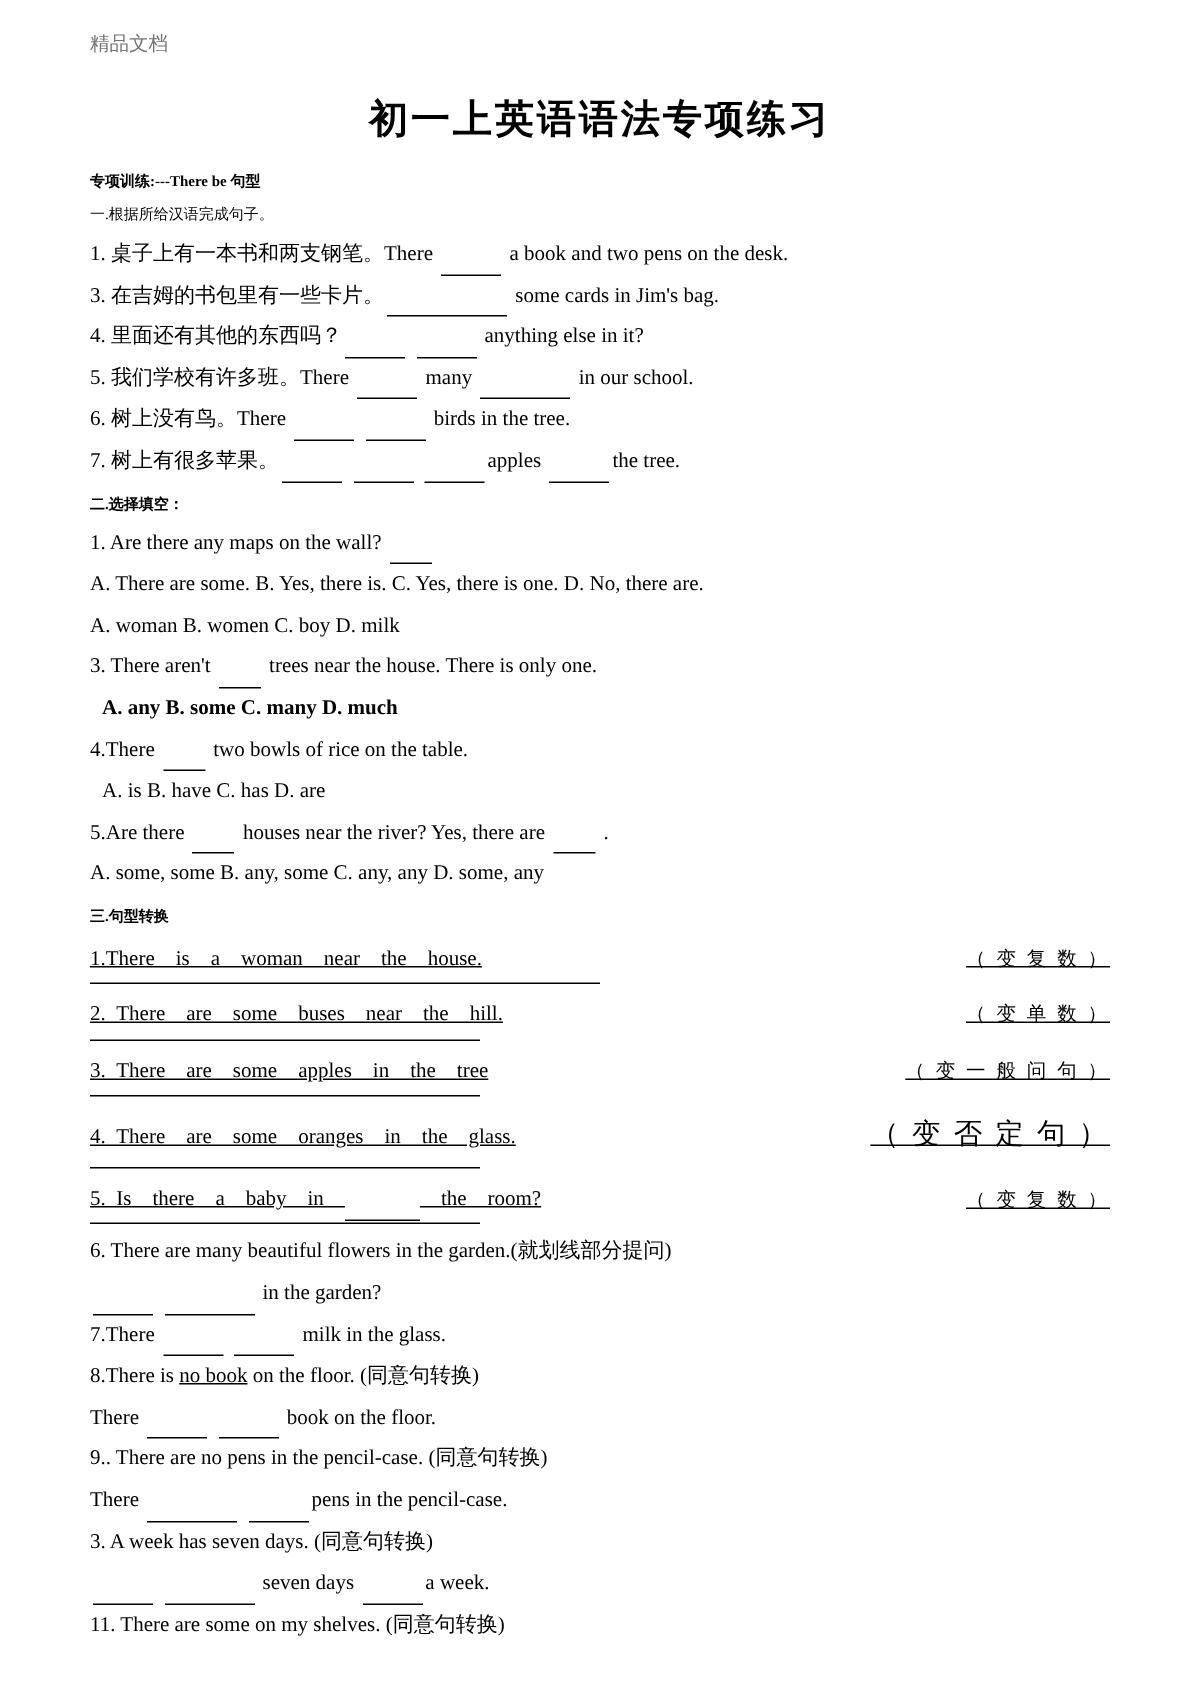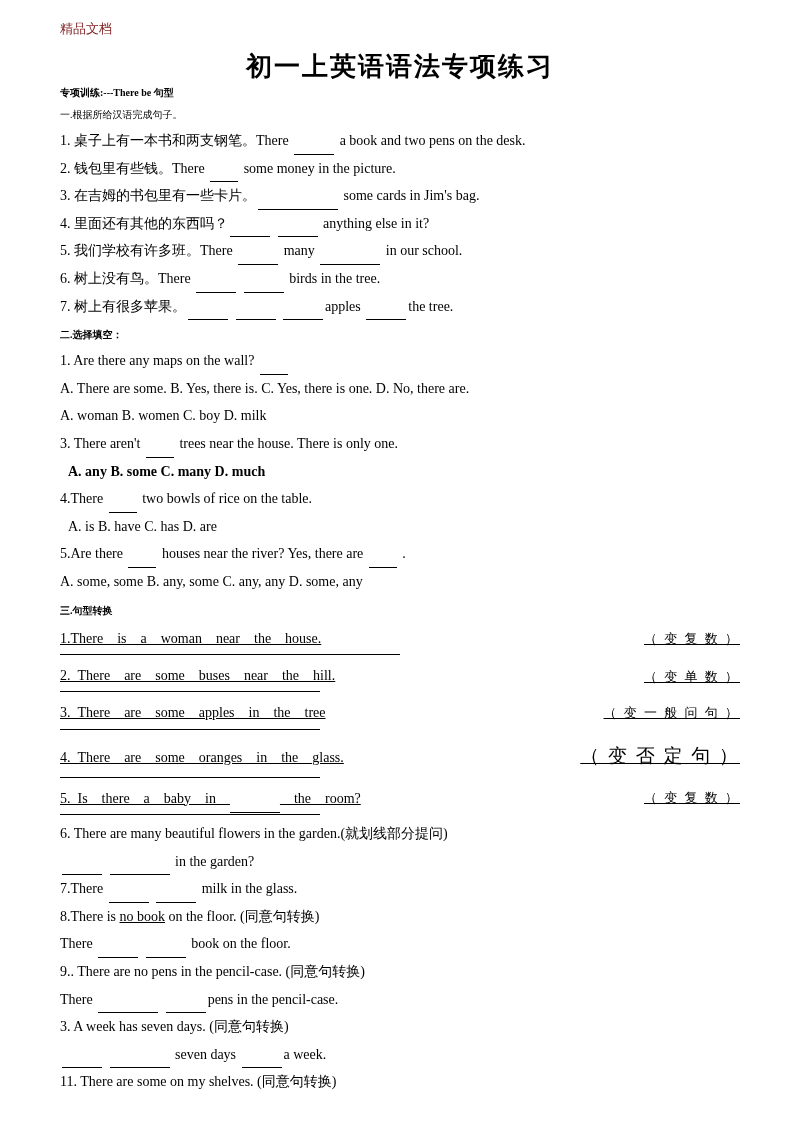--- a/index.html
+++ b/index.html
@@ -11,27 +11,28 @@
       width: 800px;
       min-height: 1132px;
       background: #ffffff;
       font-family: SimSun, "宋体", serif;
       font-size: 14px;
       color: #000;
       padding: 20px 60px 40px 60px;
     }
     .watermark-top {
       font-size: 13px;
-      color: #7f1d1d;
-      margin-bottom: 11px;
+      color: #737373;
+      margin-bottom: 24px;
     }
     .title {
       text-align: center;
       font-size: 26px;
       font-weight: bold;
+      margin-bottom: 16px;
       font-family: SimHei, "黑体", sans-serif;
       letter-spacing: 2px;
     }
     .section-header {
       font-size: 10px;
       font-weight: bold;
       margin-bottom: 4px;
       line-height: 1.8;
     }
     .content {
@@ -91,23 +92,20 @@
 
   <div class="section-header">
     专项训练:---There be 句型
   </div>
   <div class="section-header" style="font-weight:normal;">
     一.根据所给汉语完成句子。
   </div>
 
   <span class="line">
     1. 桌子上有一本书和两支钢笔。There <span class="blank"></span> a book and two pens on the desk.
-  </span>
-  <span class="line">
-    2. 钱包里有些钱。There <span class="blank blank-short"></span> some money in the picture.
   </span>
   <span class="line">
     3. 在吉姆的书包里有一些卡片。<span class="blank blank-xlong"></span> some cards in Jim's bag.
   </span>
   <span class="line">
     4. 里面还有其他的东西吗？<span class="blank"></span> <span class="blank"></span> anything else in it?
   </span>
   <span class="line">
     5. 我们学校有许多班。There <span class="blank"></span> many <span class="blank blank-long"></span> in our school.
   </span>
@@ -138,21 +136,21 @@
 
   <div class="transform-row">
     <div style="display:flex; align-items:baseline; line-height:2.1;">
       <span style="flex:1;">1.There &nbsp;&nbsp; is &nbsp;&nbsp; a &nbsp;&nbsp; woman &nbsp;&nbsp; near &nbsp;&nbsp; the &nbsp;&nbsp; house.</span>
       <span style="font-size:13px; letter-spacing:2px; white-space:nowrap; margin-left:10px;">（ 变 复 数 ）</span>
     </div>
     <span class="answer-line" style="width:340px;"></span>
   </div>
 
   <div class="transform-row">
-    <div style="display:flex; align-items:flex-end; line-height:2.1;gap:12px;">
+    <div style="display:flex; align-items:flex-start; line-height:2.1;gap:12px;">
       <span style="flex:1;">2. &nbsp;There &nbsp;&nbsp; are &nbsp;&nbsp; some &nbsp;&nbsp; buses &nbsp;&nbsp; near &nbsp;&nbsp; the &nbsp;&nbsp; hill.</span>
       <span style="font-size:13px; letter-spacing:2px; white-space:nowrap; margin-left:10px;">（ 变 单 数 ）</span>
     </div>
     <span class="answer-line" style="width:260px;"></span>
   </div>
 
   <div class="transform-row">
     <div style="display:flex; align-items:baseline; line-height:2.1;">
       <span style="flex:1;">3. &nbsp;There &nbsp;&nbsp; are &nbsp;&nbsp; some &nbsp;&nbsp; apples &nbsp;&nbsp; in &nbsp;&nbsp; the &nbsp;&nbsp; tree</span>
       <span style="font-size:13px; letter-spacing:2px; white-space:nowrap; margin-left:10px;">（ 变 一 般 问 句 ）</span>
@@ -162,21 +160,21 @@
 
   <div class="transform-row">
     <div style="display:flex; align-items:baseline; line-height:2.1;">
       <span style="flex:1;">4. &nbsp;There &nbsp;&nbsp; are &nbsp;&nbsp; some &nbsp;&nbsp; oranges &nbsp;&nbsp; in &nbsp;&nbsp; the &nbsp;&nbsp; glass.</span>
       <span style="font-size:19px; letter-spacing:2px; white-space:nowrap; margin-left:10px;">（ 变 否 定 句 ）</span>
     </div>
     <span class="answer-line" style="width:260px;"></span>
   </div>
 
   <div class="transform-row">
-    <div style="display:flex; align-items:flex-start; line-height:2.1;">
+    <div style="display:flex; align-items:center; line-height:2.1;">
       <span style="flex:1;">5. &nbsp;Is &nbsp;&nbsp; there &nbsp;&nbsp; a &nbsp;&nbsp; baby &nbsp;&nbsp; in &nbsp;&nbsp; <span class="transform-blank"></span> &nbsp;&nbsp; the &nbsp;&nbsp; room?</span>
       <span style="font-size:13px; letter-spacing:2px; white-space:nowrap; margin-left:10px;">（ 变 复 数 ）</span>
     </div>
     <span class="answer-line" style="width:260px;"></span>
   </div>
 
   <span class="line" style="margin-top:4px;">
     6. There are many beautiful flowers in the garden.(就划线部分提问)
   </span>
   <span class="line">

